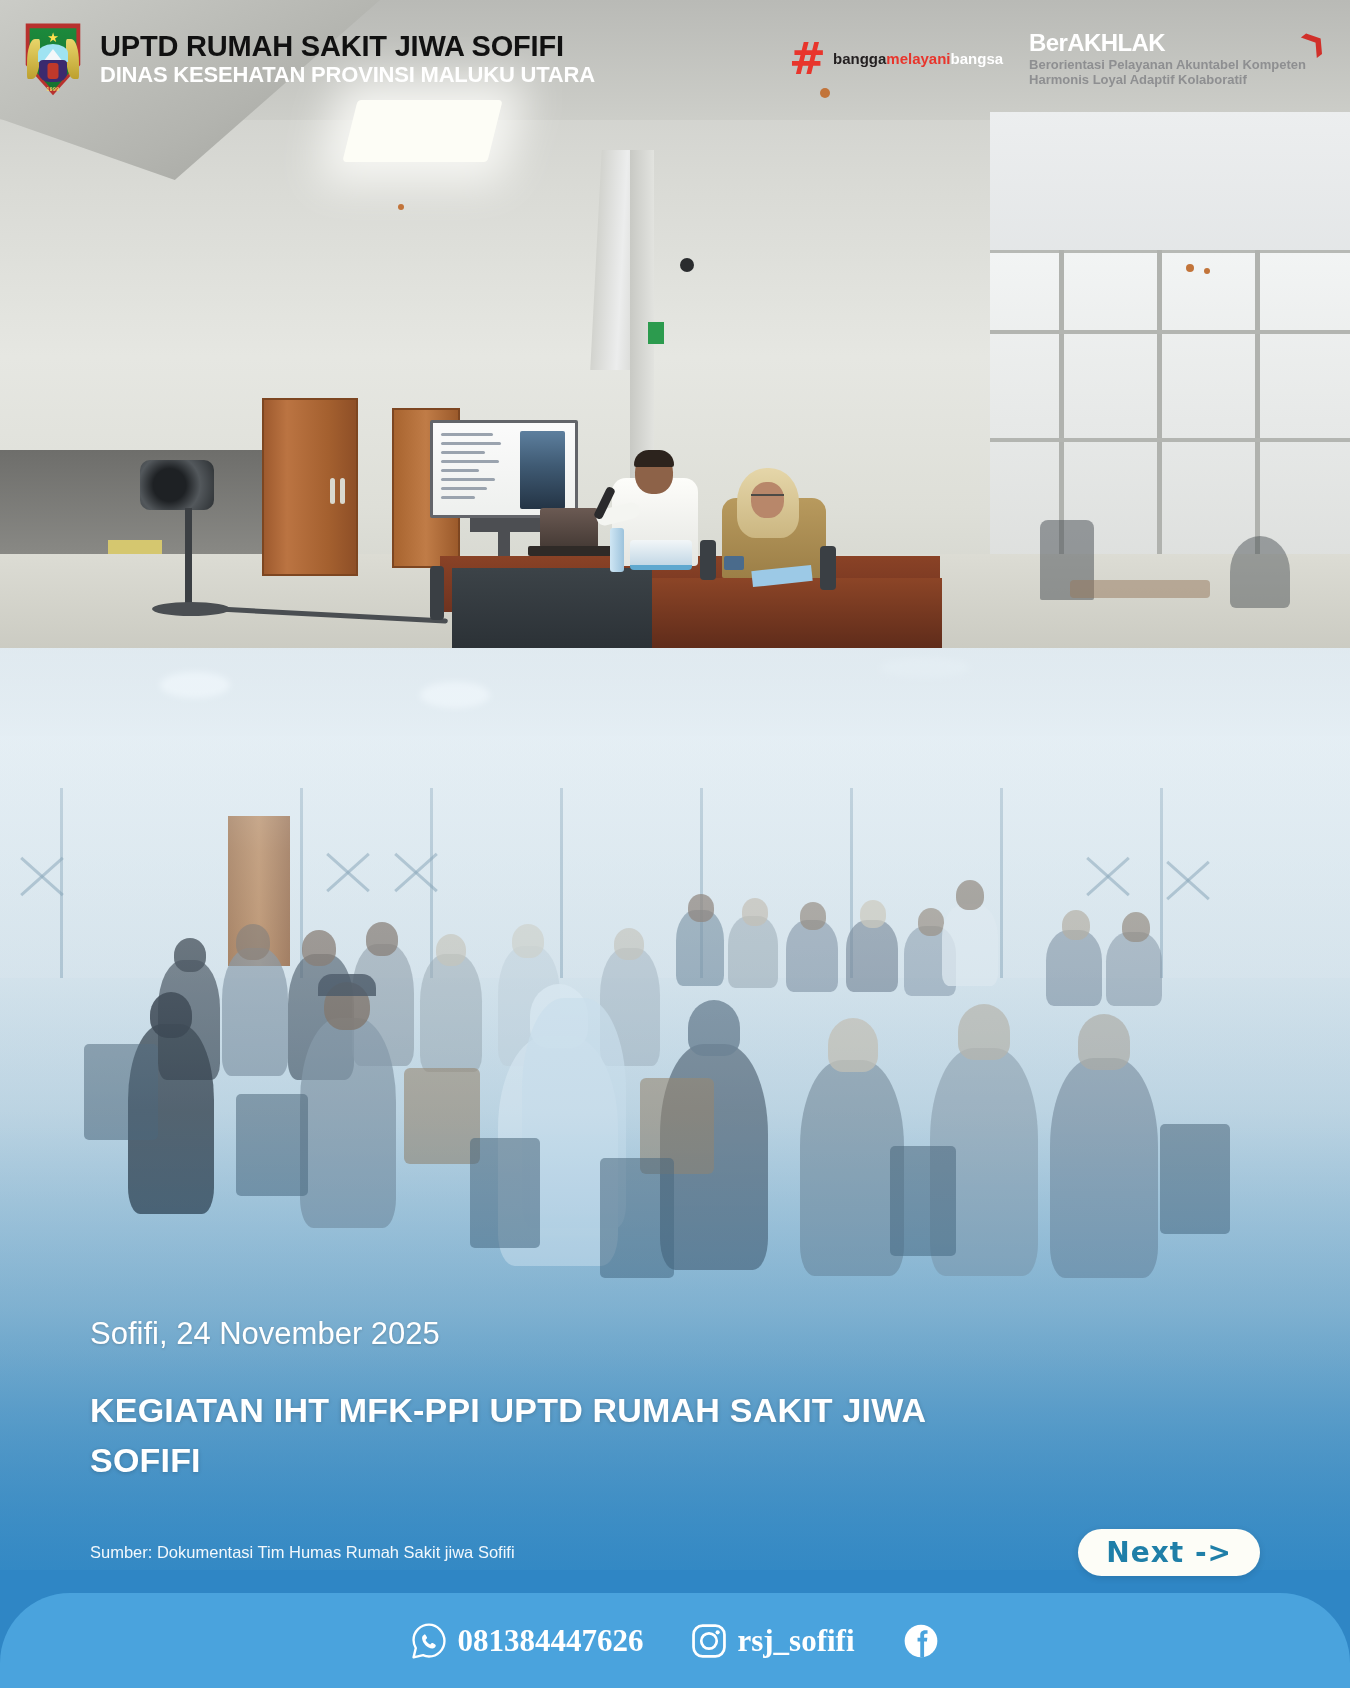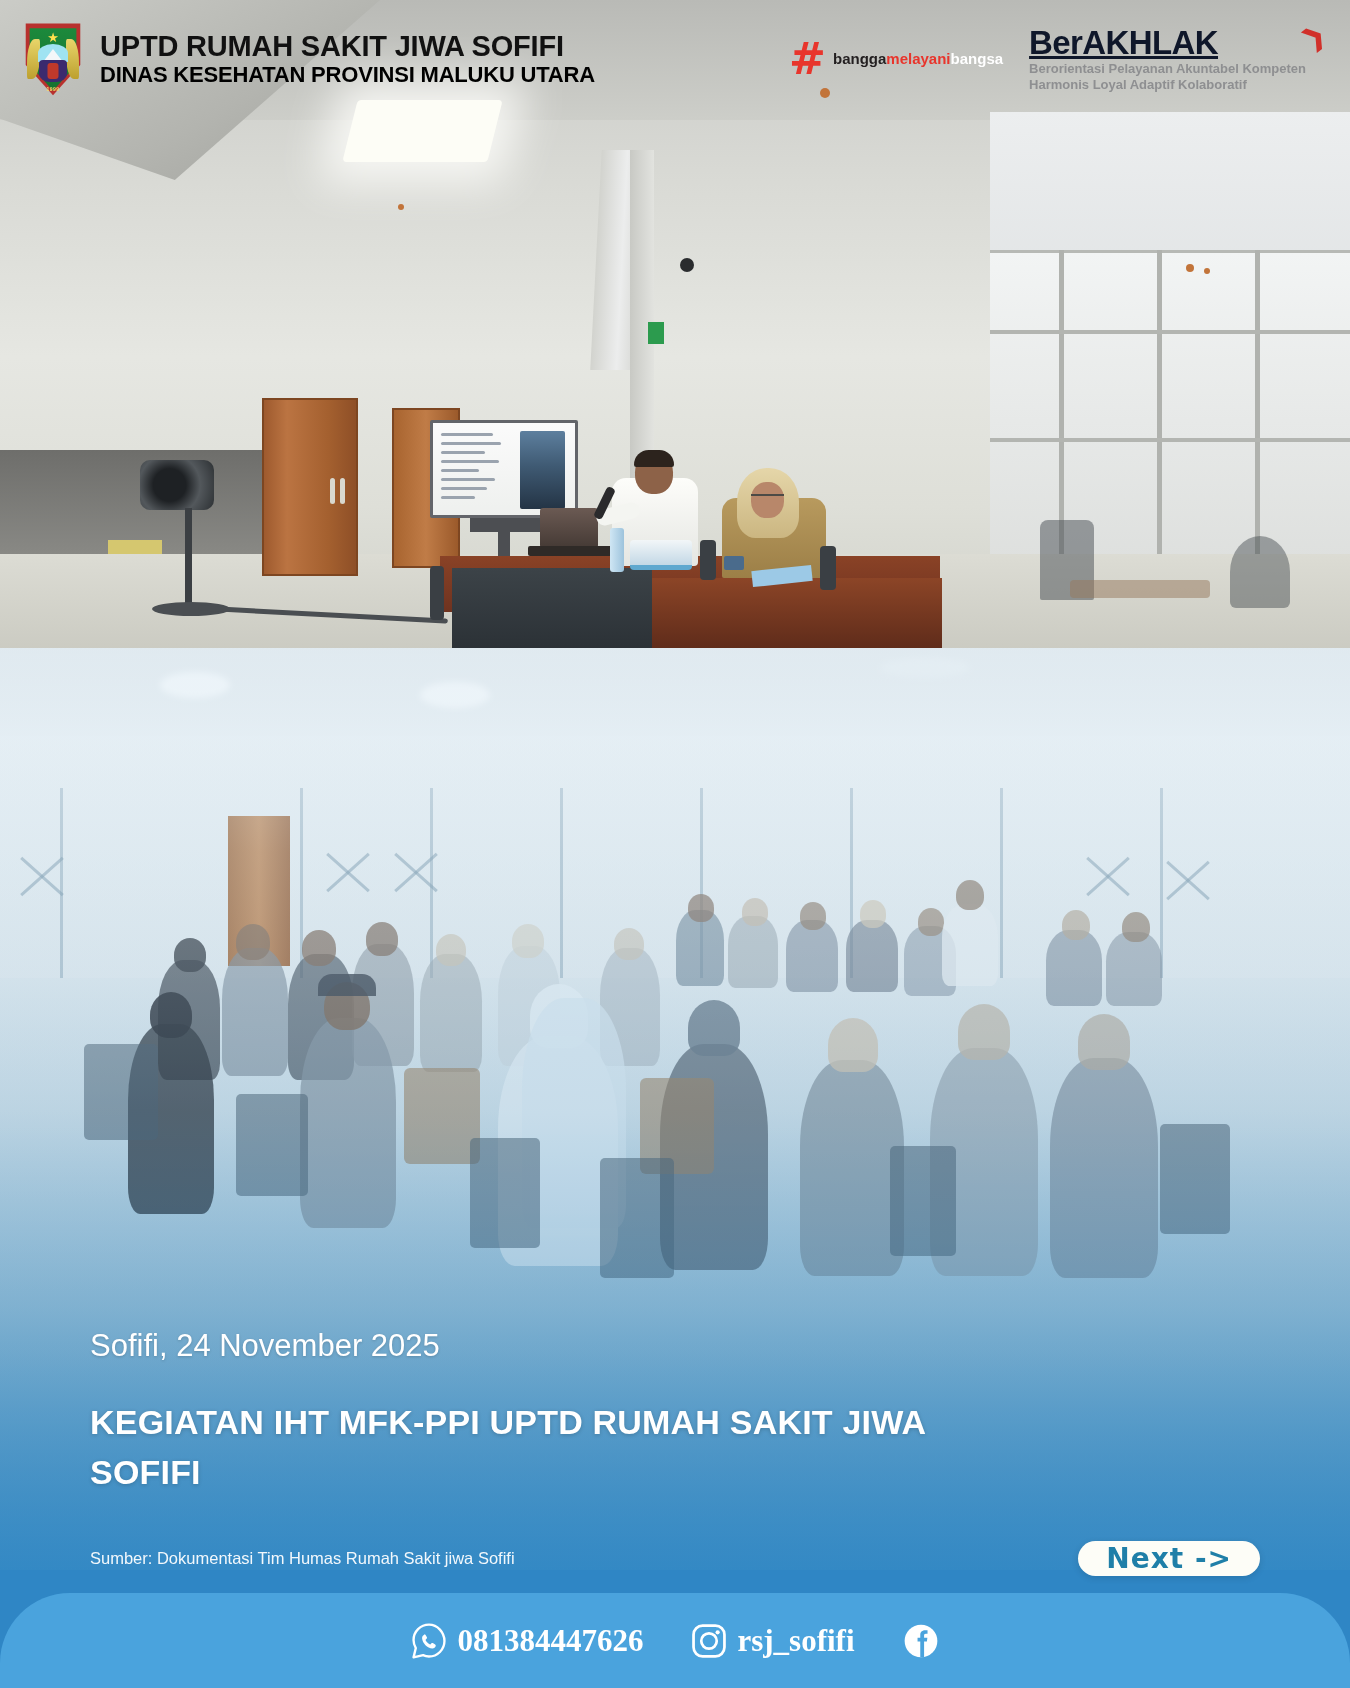--- a/index.html
+++ b/index.html
@@ -173,51 +173,51 @@
     clip-path:polygon(50% 0, 100% 100%, 0 100%); }
   .crest-body { position:absolute; left:50%; top:38px; transform:translateX(-50%);
     width:28px; height:22px; background:#3b2a6e; border-radius:4px 4px 40% 40%; }
   .crest-body-in { position:absolute; left:50%; top:41px; transform:translateX(-50%);
     width:11px; height:16px; background:#c0392b; border-radius:3px; }
   .crest-year { position:absolute; left:50%; bottom:4px; transform:translateX(-50%);
     color:#f7e06a; font-size:5px; font-weight:700; letter-spacing:.5px; }
   .htext { display:flex; flex-direction:column; justify-content:center; }
   .htitle { font-size:29px; font-weight:bold; color:#111; letter-spacing:-.2px;
     line-height:1.05; white-space:nowrap; }
-  .hsub { font-size:22px; font-weight:bold; color:#000000; letter-spacing:-.2px;
+  .hsub { font-size:22px; font-weight:bold; color:#ffffff; letter-spacing:-.2px;
     line-height:1.1; margin-top:2px; white-space:nowrap; }
   .hspacer { flex:1 1 auto; }
 
   .logos { display:flex; align-items:center; gap:26px; }
   .bangga { display:flex; align-items:center; gap:7px; }
   .bangga-hash { color:#e8352c; font-size:44px; font-weight:bold; line-height:.8;
     font-family:"DejaVu Sans", sans-serif; }
   .bangga-words { display:flex; flex-direction:row; line-height:1.05; }
   .bangga-words span { font-size:15px; font-weight:bold; }
   .bw1 { color:#231f20; }
   .bw2 { color:#e8352c; }
   .bw3 { color:#ffffff; }
   .berakhlak { position:relative; padding-right:18px; }
-  .ber-main { font-size:33px; font-weight:bold; color:#0f172a; letter-spacing:-.6px;
-    line-height:1; white-space:nowrap;text-decoration:underline; }
+  .ber-main { font-size:24px; font-weight:bold; color:#ffffff; letter-spacing:-.6px;
+    line-height:1; white-space:nowrap; }
   .ber-arrow { position:absolute; right:0; top:-4px; color:#d1302a; font-size:25px;
     font-weight:bold; transform:rotate(-38deg); }
   .ber-sub { margin-top:2px; line-height:1.18; }
   .ber-sub div { font-size:13px; font-weight:bold; color:#8e8f91; white-space:nowrap; }
 
   
   .caption { position:absolute; left:0; right:0; bottom:112px; z-index:25; padding:0 90px; }
   .cap-date { font-size:31px; color:#fff; font-weight:normal; line-height:1.2;
     text-shadow:0 1px 3px rgba(0,0,0,.18); }
   .cap-title { margin-top:34px; font-size:34px; font-weight:bold; color:#fff;
     line-height:1.45; letter-spacing:.2px; text-shadow:0 1px 4px rgba(0,0,0,.2); max-width:840px; }
   .cap-bottom { margin-top:44px; display:flex; align-items:center; justify-content:space-between; }
   .cap-src { font-size:16.5px; color:#f2f8fc; }
   .next-btn { background:#fdfdf7; color:#1f7fa8; border:none; border-radius:40px;
-    padding:1px 28px; font-size:28px; font-weight:bold; letter-spacing:1px;
+    padding:7px 28px; font-size:28px; font-weight:bold; letter-spacing:1px;
     font-family:"DejaVu Sans", sans-serif; cursor:pointer;
     box-shadow:0 2px 7px rgba(0,0,0,.12); }
 
   
   .footer-base { position:absolute; left:0; bottom:0; width:100%; height:118px;
     background:#2f86c5; z-index:20; }
   .footer-pill { position:absolute; left:0; bottom:0; width:100%; height:95px;
     background:#4aa3dd; border-radius:70px 70px 0 0; z-index:21;
     display:flex; align-items:center; justify-content:center; gap:46px; }
   .fitem { display:flex; align-items:center; gap:8px; }

